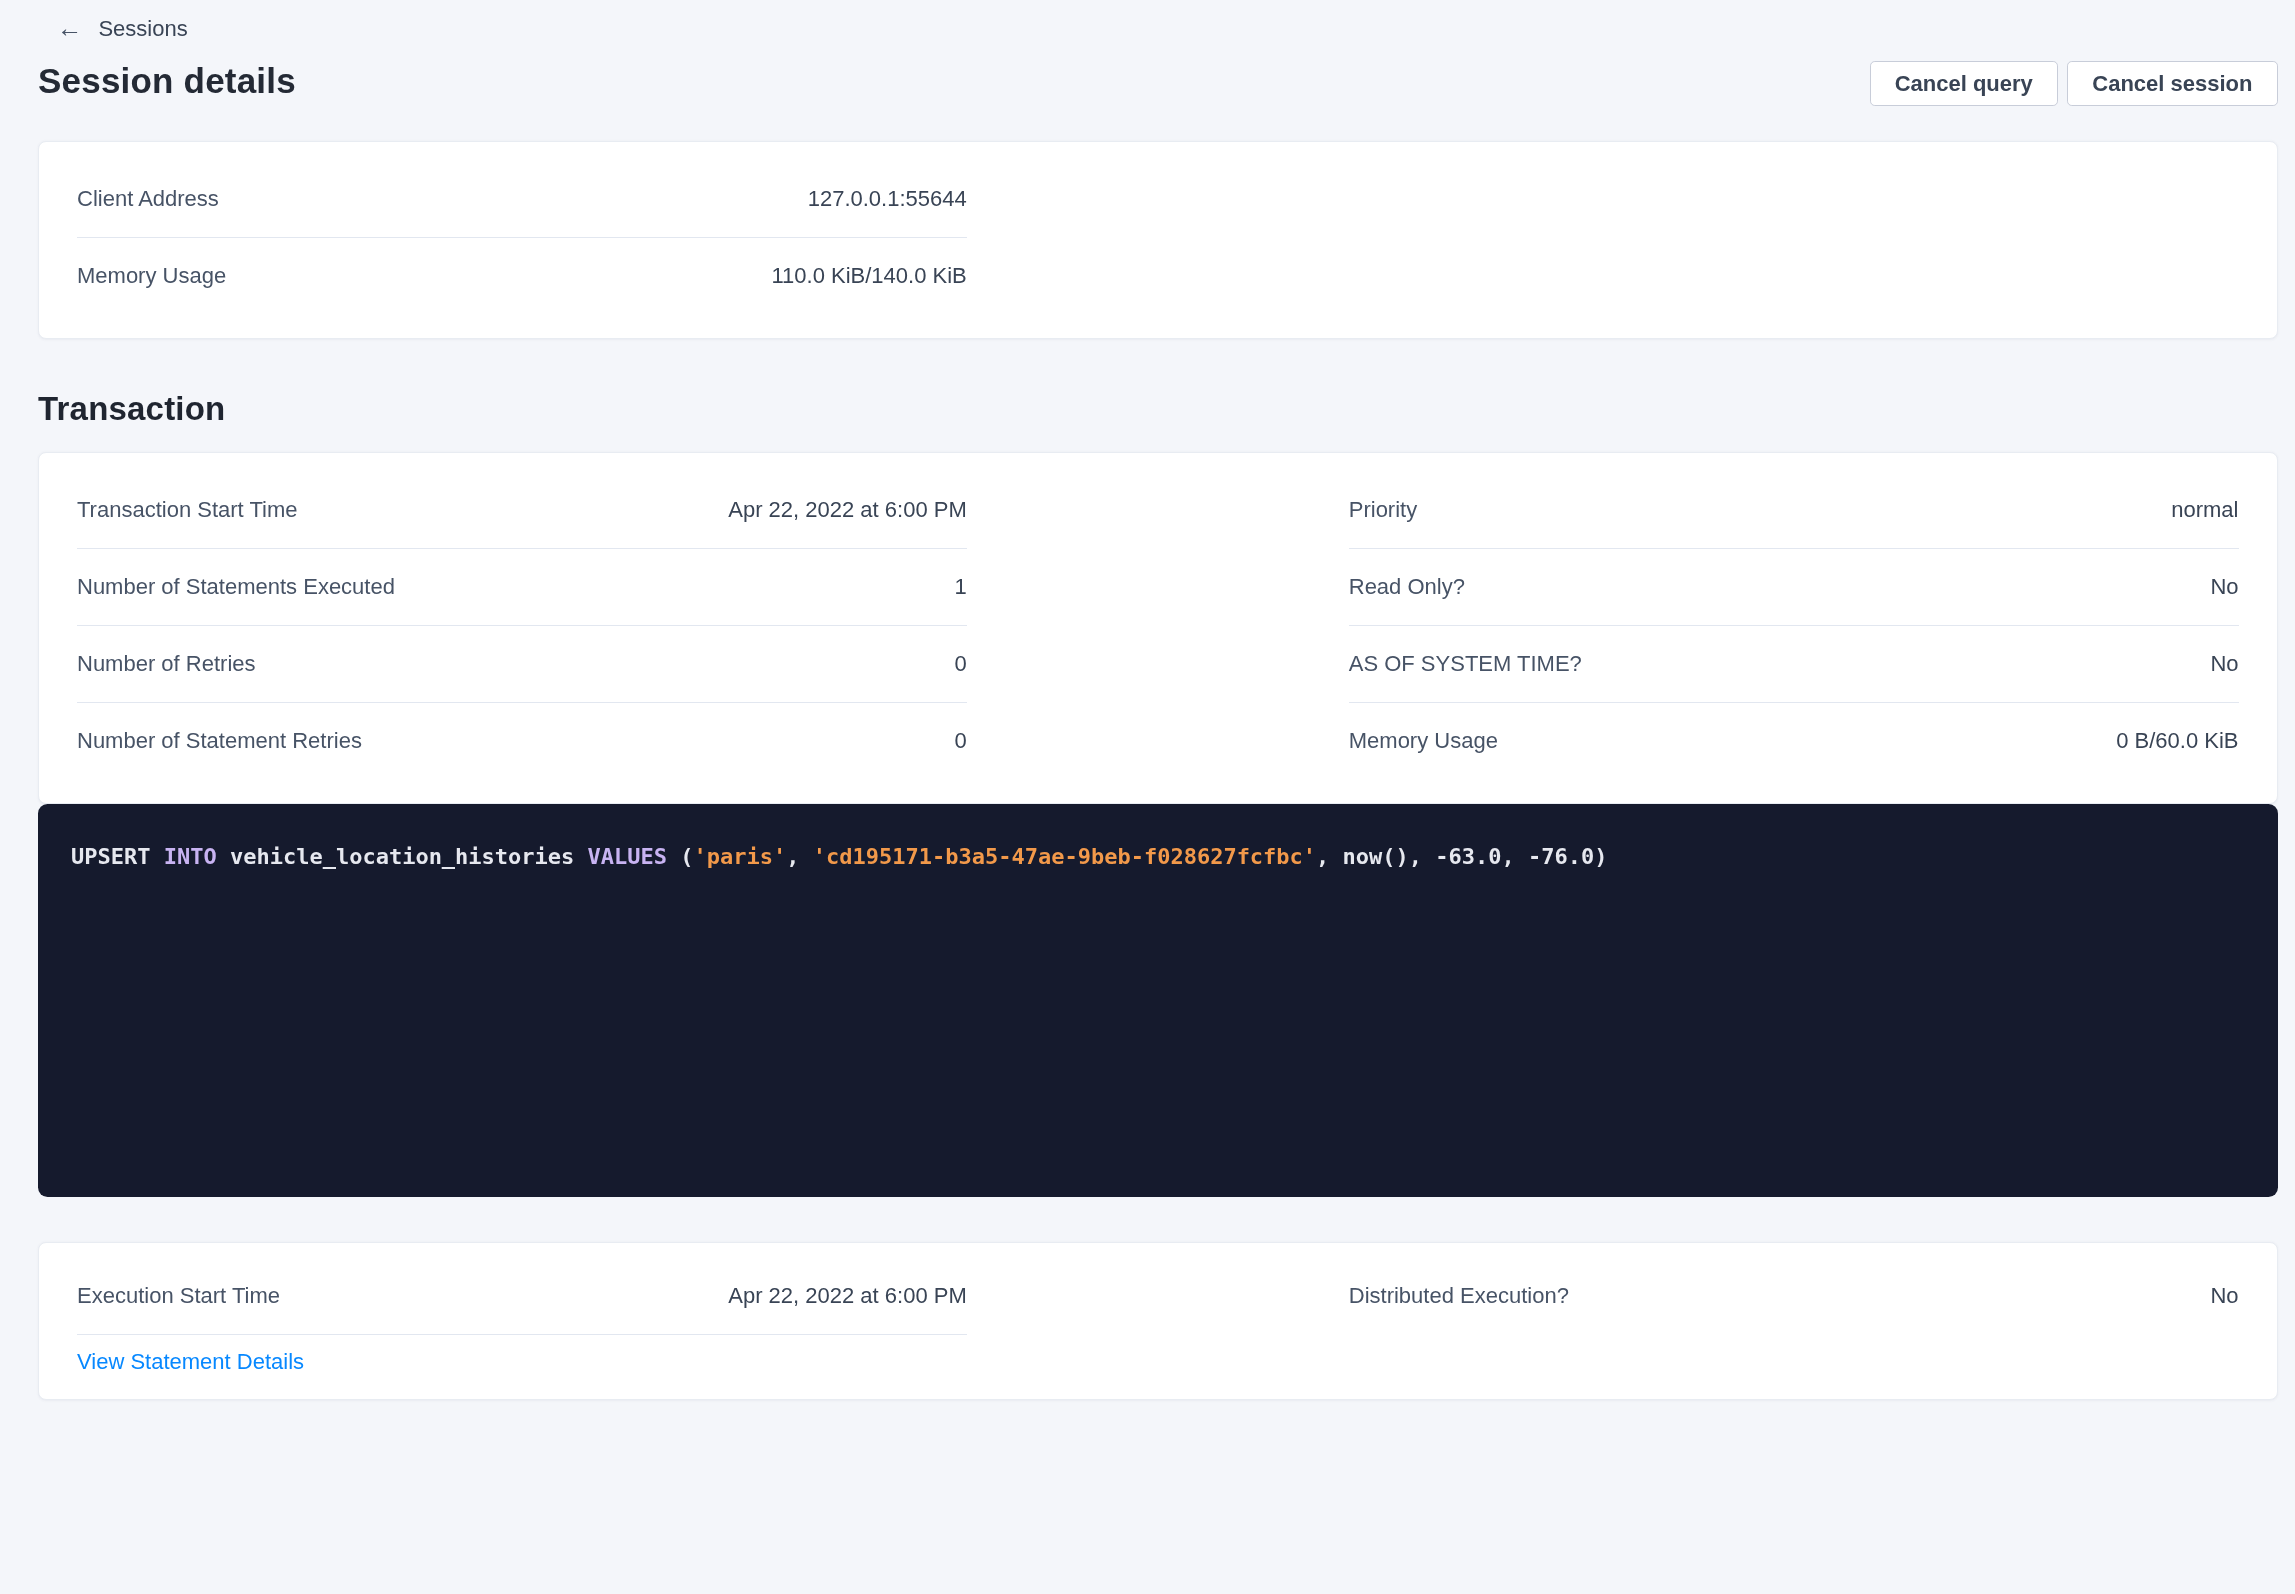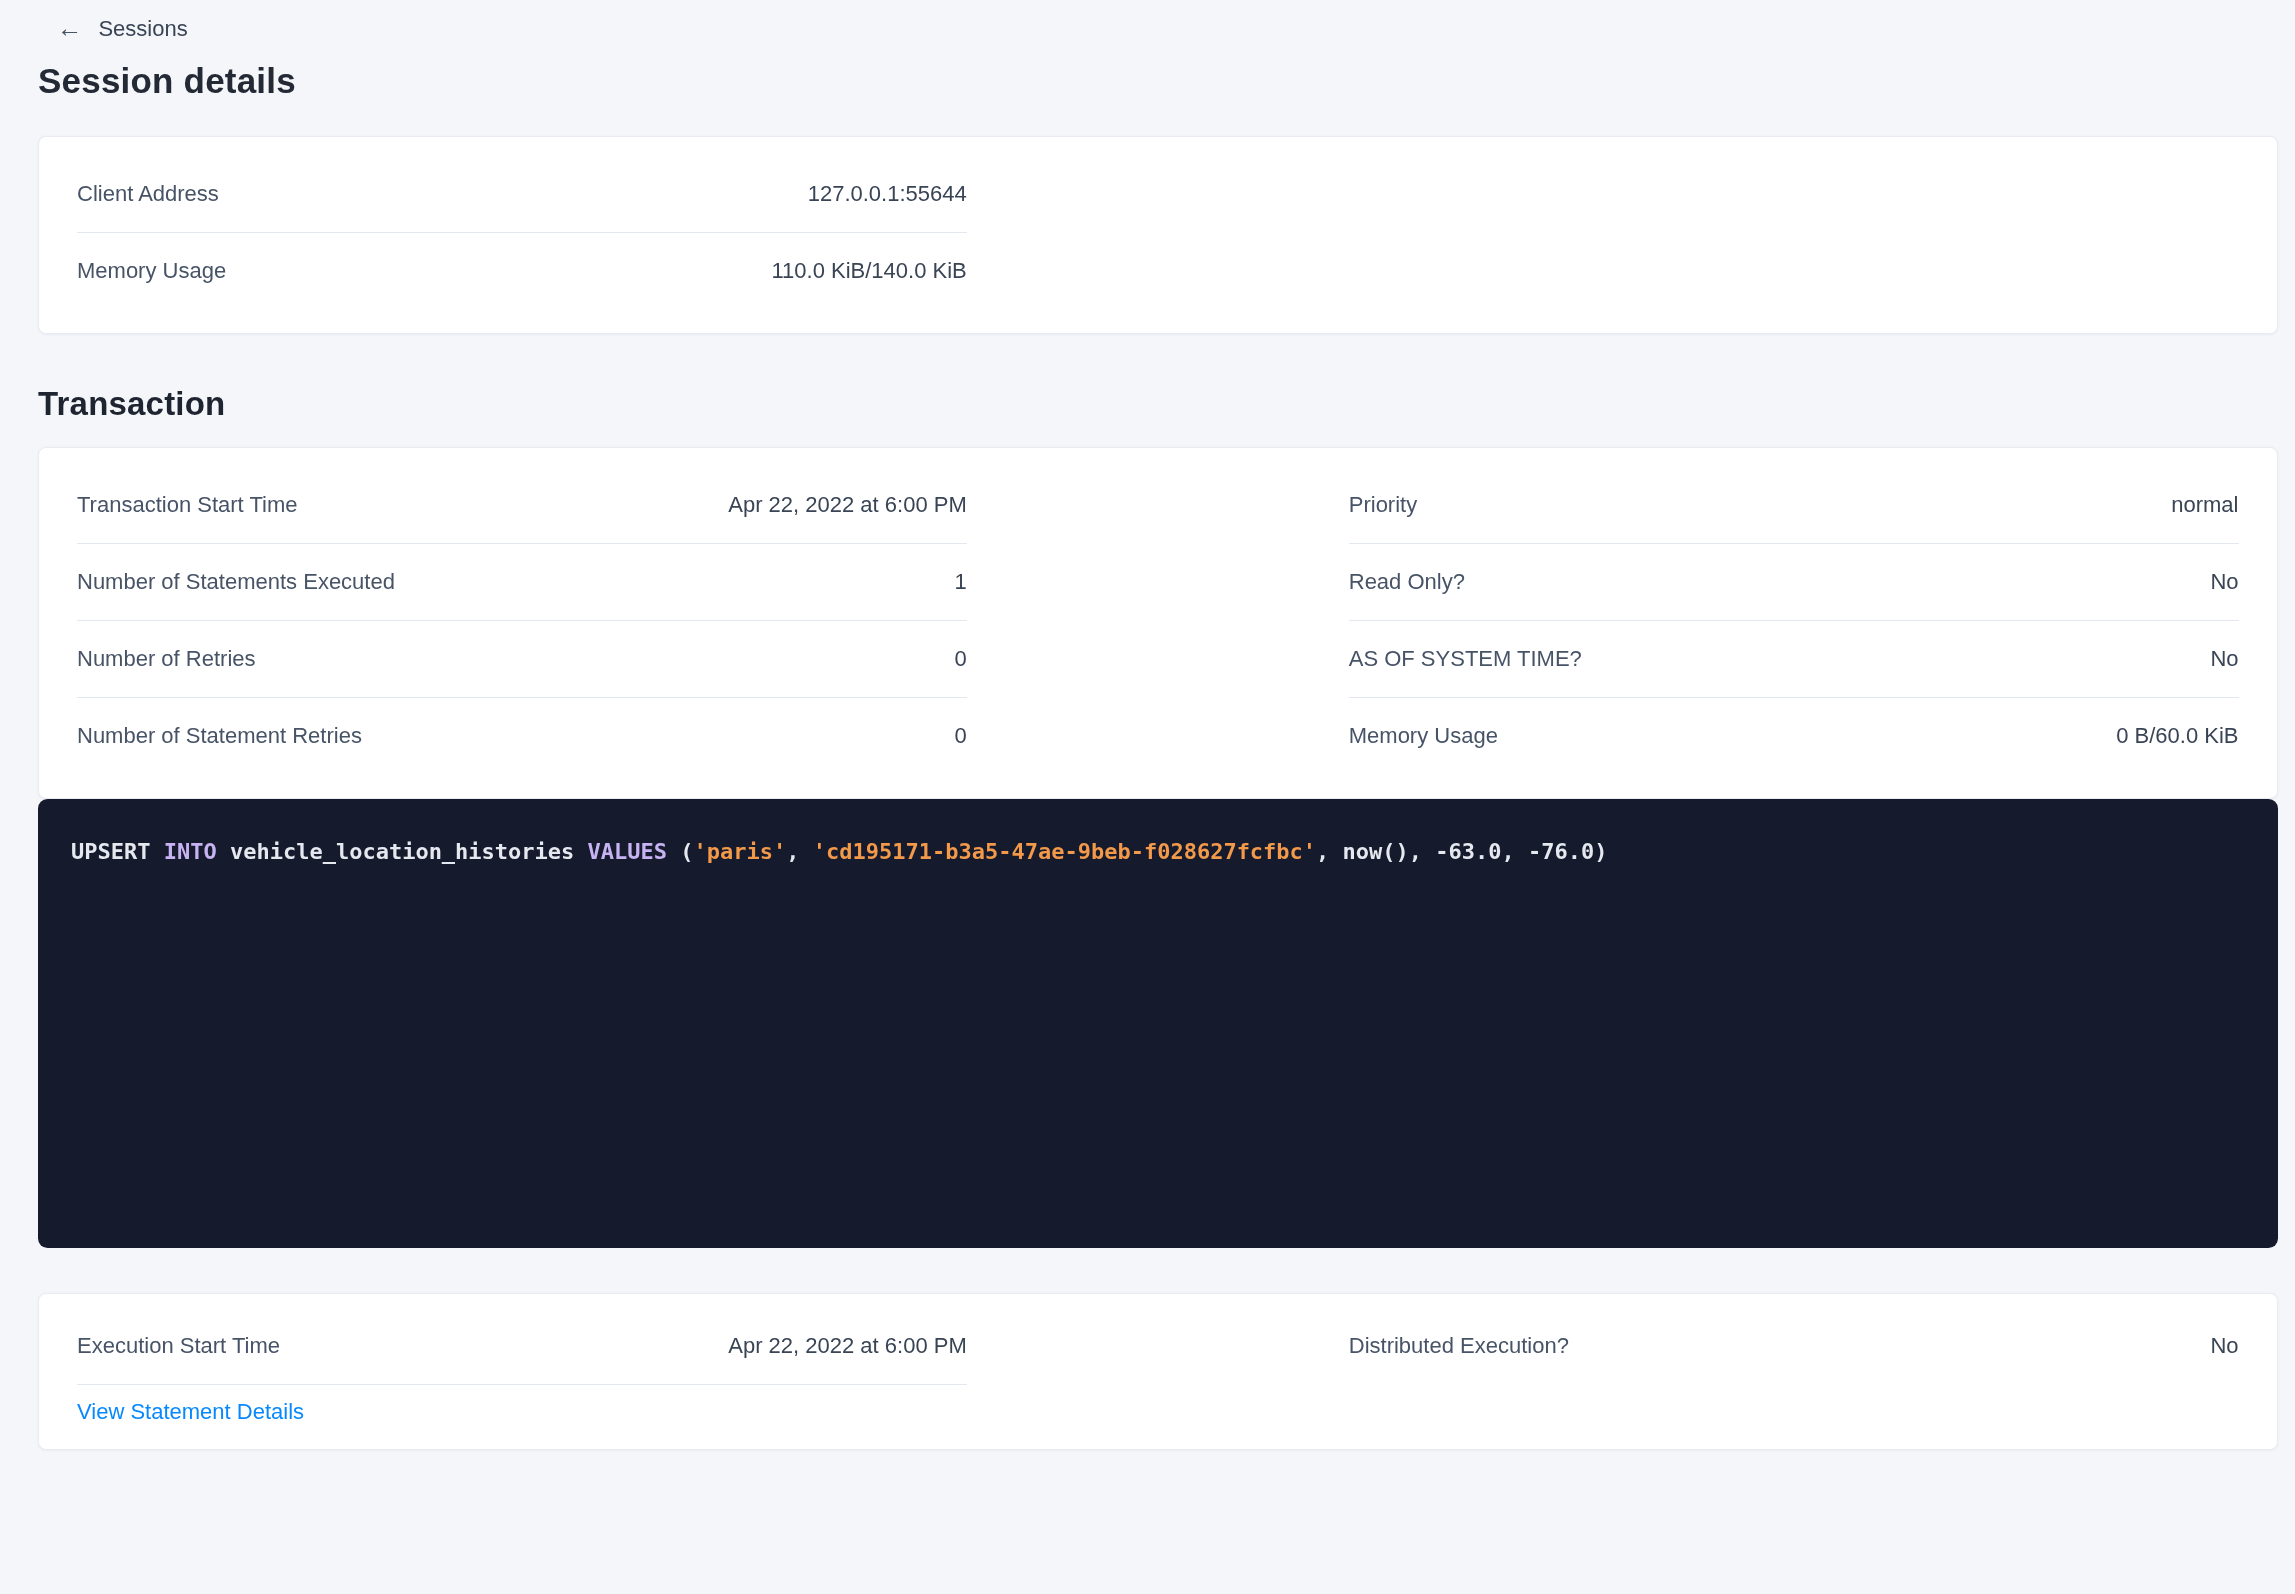--- a/index.html
+++ b/index.html
@@ -75,21 +75,21 @@
 
   .section-heading{
     font-size:33px;font-weight:700;color:var(--heading);
     margin:51px 0 24px 0;letter-spacing:0.2px;
   }
 
   
   .code-block{
     background:var(--code-bg);
     border-radius:9.5px;
-    height:449px;
+    height:393px;
     padding:37px 33px;
     overflow:hidden;
   }
   .code-block code{
     font-family:"DejaVu Sans Mono", monospace;
     font-size:22px;font-weight:600;line-height:1.45;
     color:var(--code-plain);
     white-space:pre-wrap;word-break:break-all;
   }
   .tok-keyword{color:var(--code-keyword);}
@@ -103,20 +103,24 @@
 
 <div class="page">
 
   <div class="breadcrumb">
     <span class="back-arrow">←</span>
     <span>Sessions</span>
   </div>
 
   <div class="page-header">
     <h1 class="page-title">Session details</h1>
+    <div class="header-actions">
+      <button class="btn">Cancel query</button>
+      <button class="btn">Cancel session</button>
+    </div>
   </div>
 
   <section class="card card-1">
     <div class="col">
       <div class="row">
         <span class="row-label">Client Address</span>
         <span class="row-value">127.0.0.1:55644</span>
       </div>
       <div class="row">
         <span class="row-label">Memory Usage</span>

